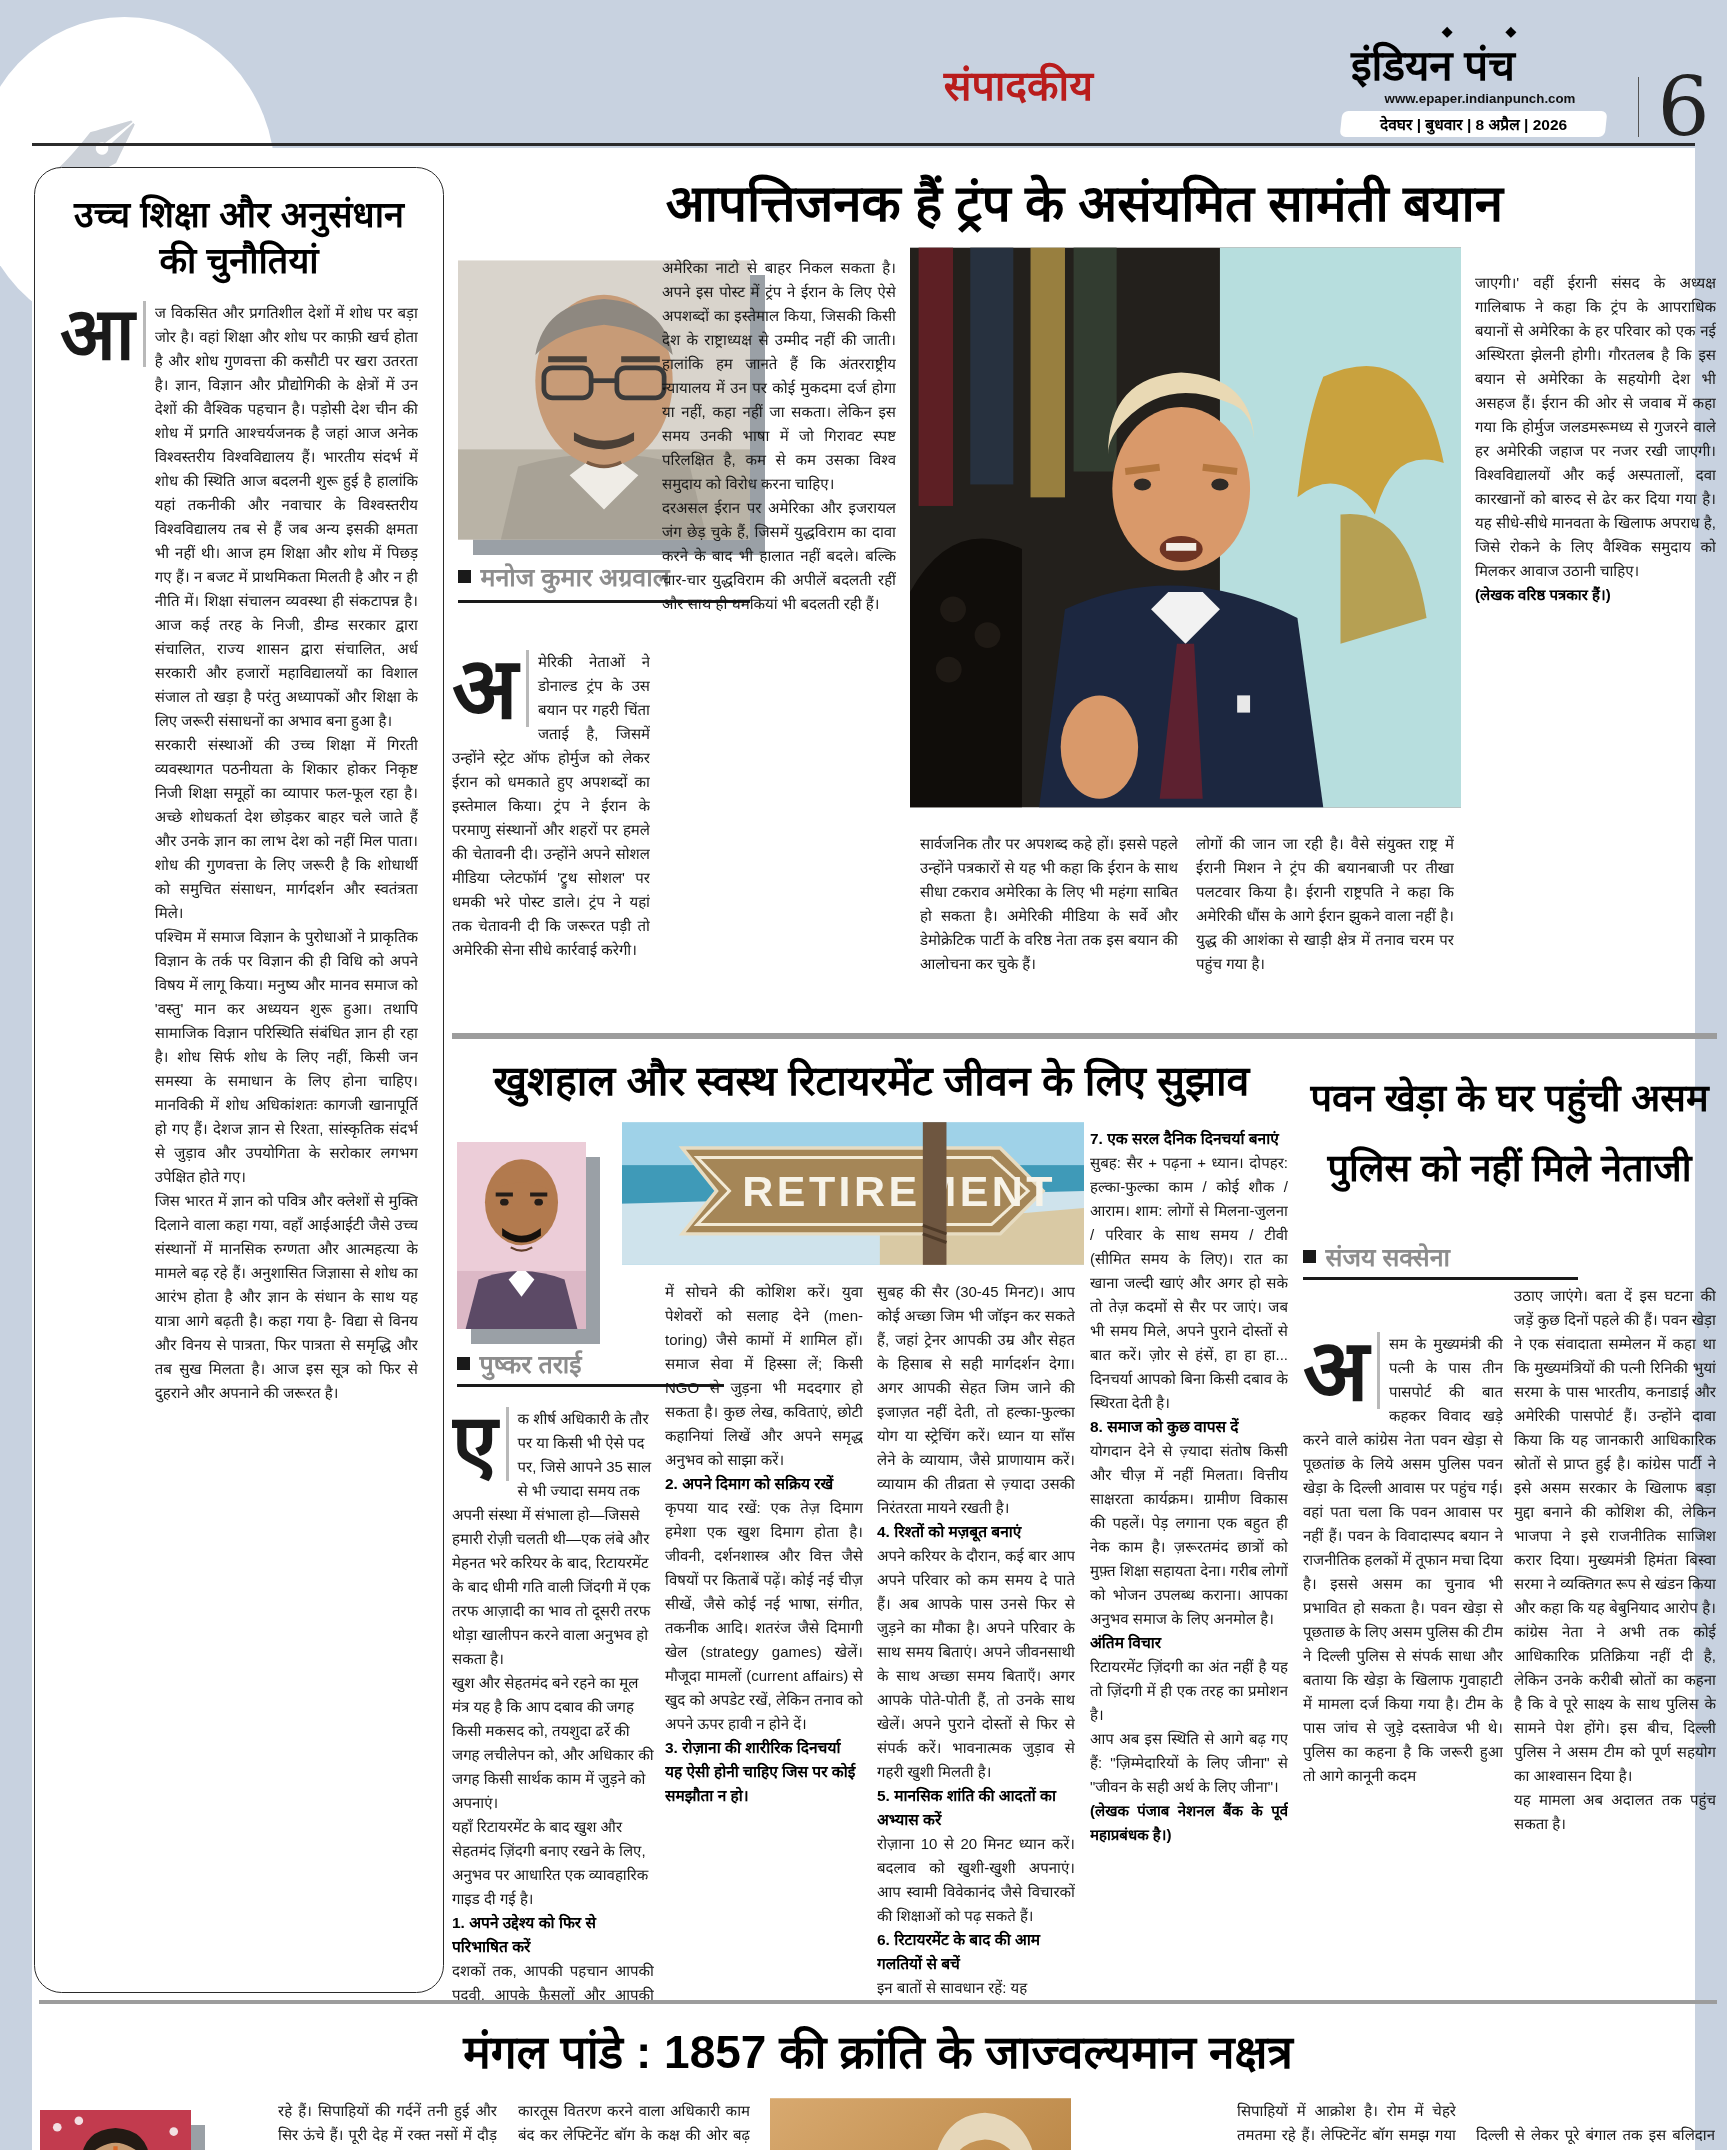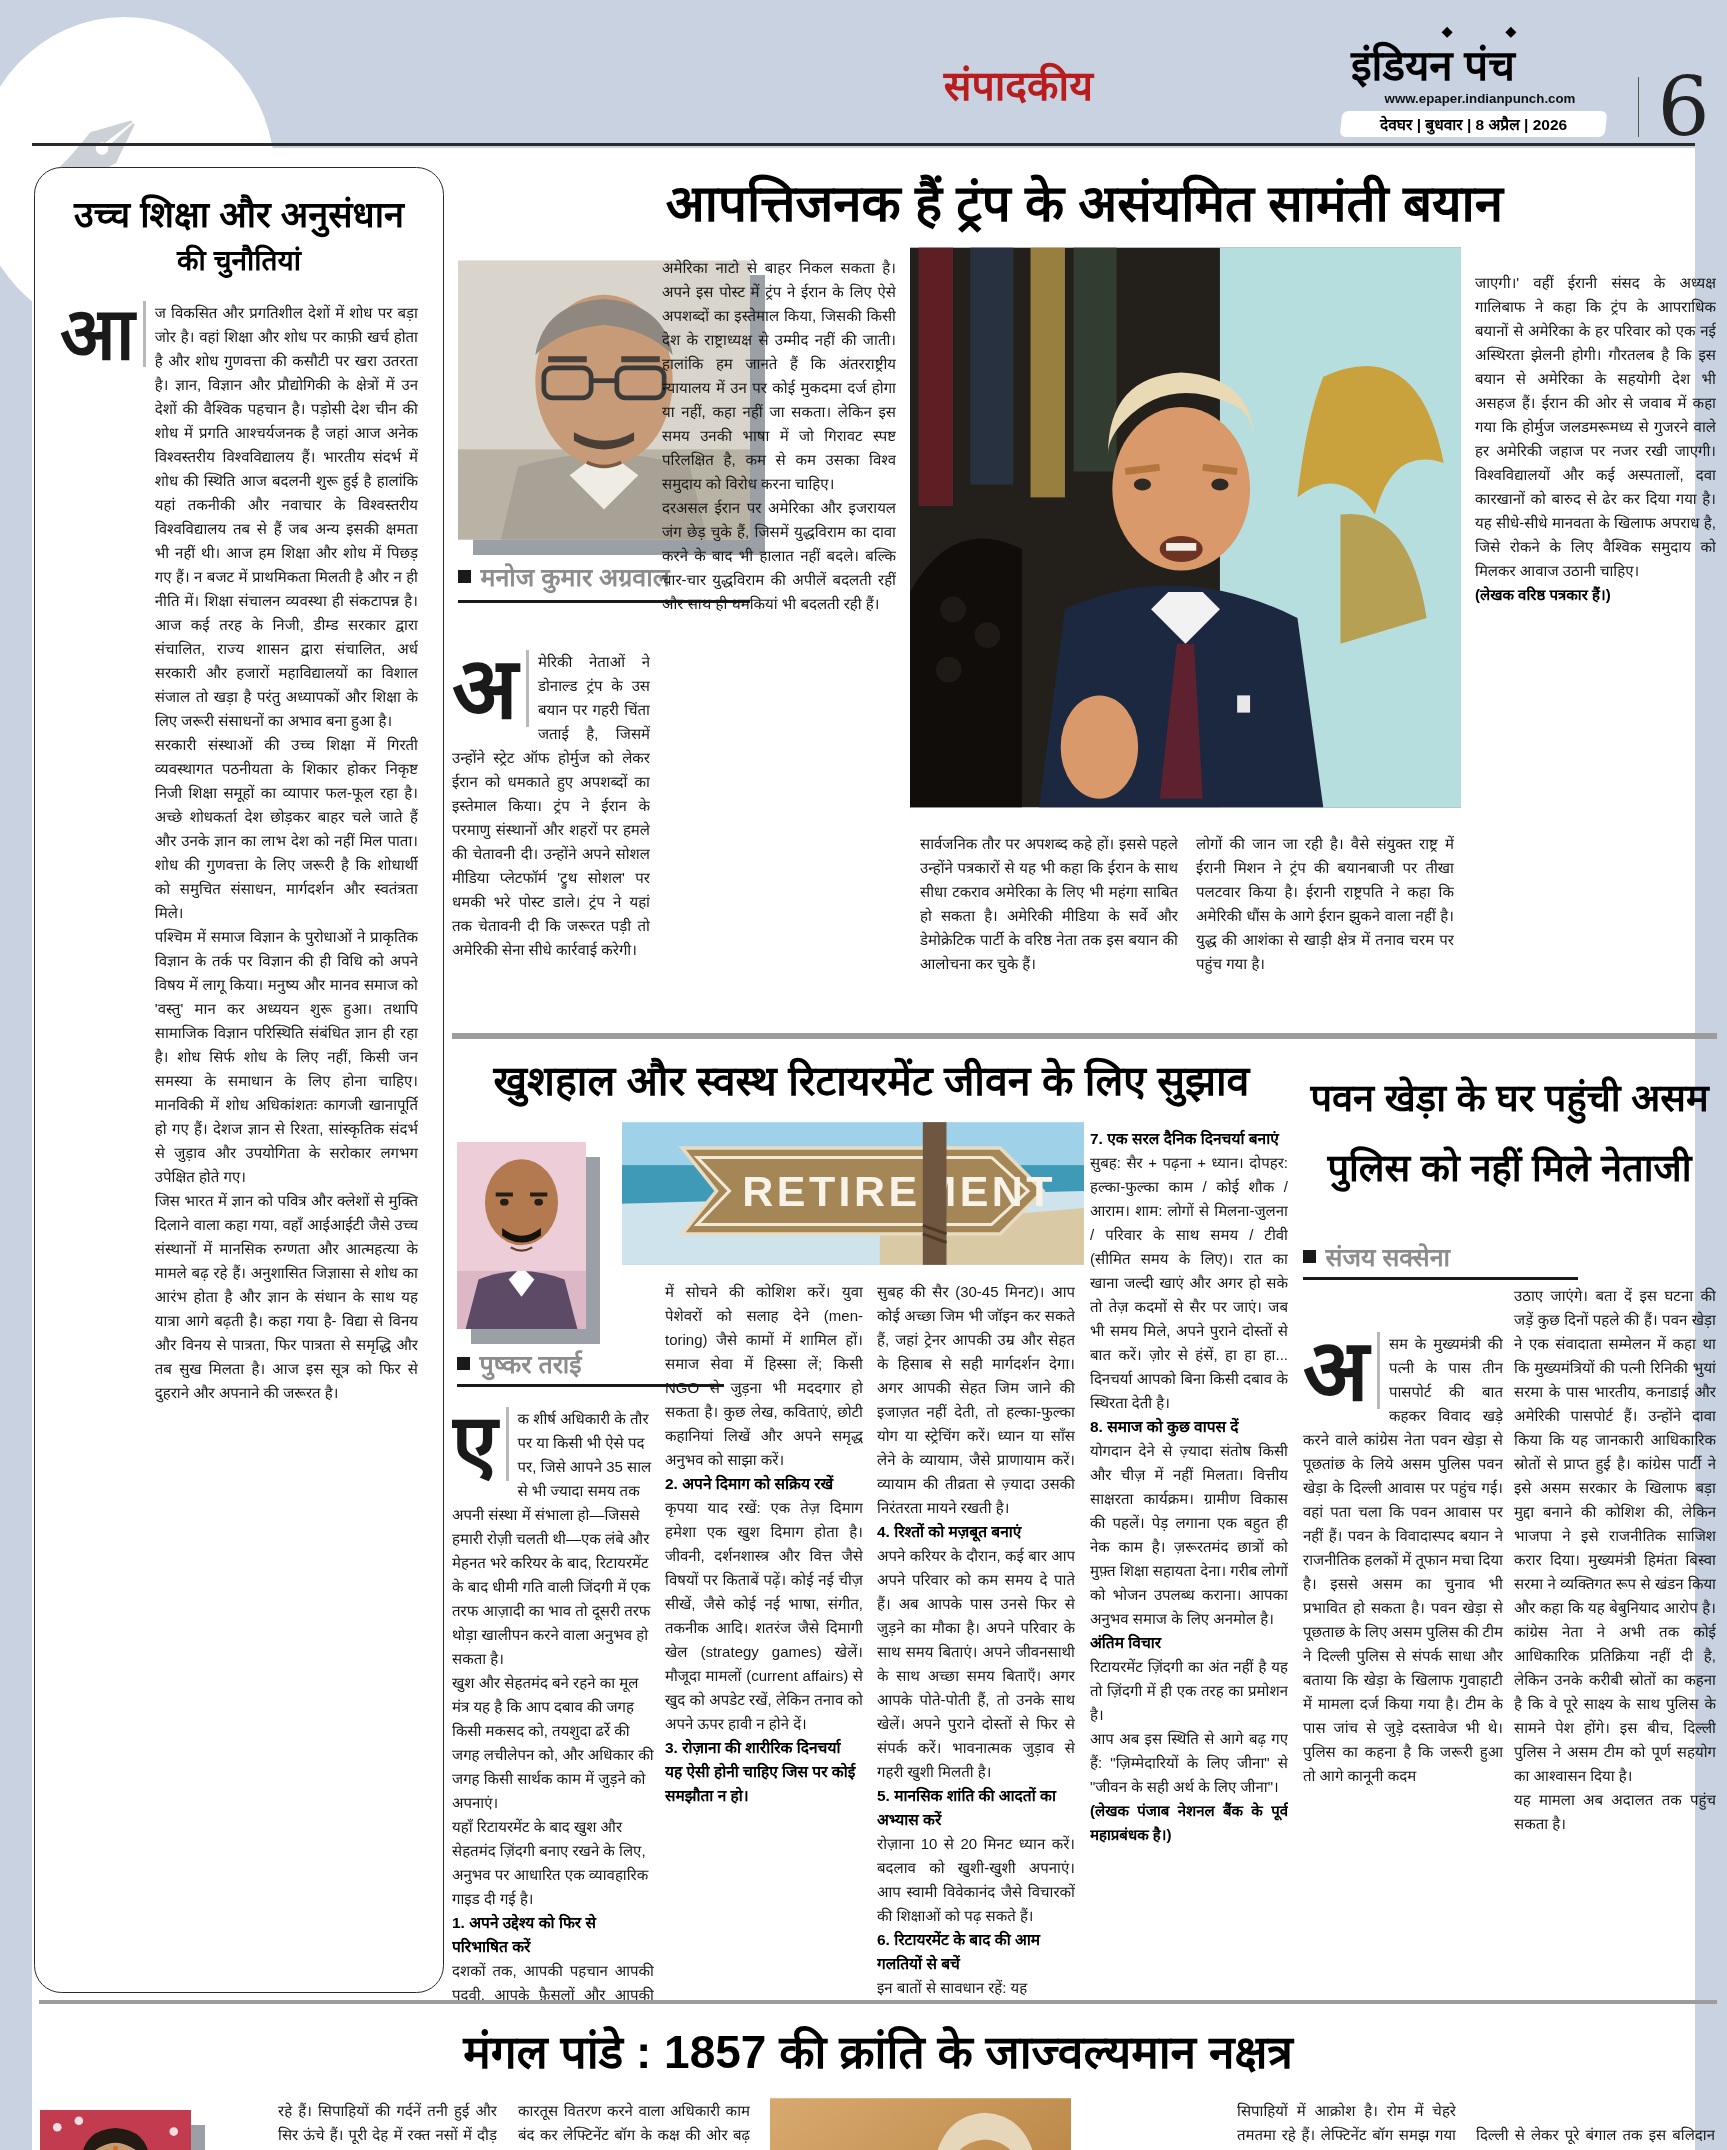--- a/index.html
+++ b/index.html
@@ -46,21 +46,21 @@
 <div class="abs" style="left:1351px;top:91px;width:258px;text-align:center;font-size:13.3px;font-weight:bold;color:#111;">www.epaper.indianpunch.com</div>
 <div class="abs" style="left:1341px;top:111px;width:265px;height:26px;background:#ffffff;border-radius:6px;transform:skewX(-6deg);display:flex;align-items:center;justify-content:center;">
   <span style="font-size:15.5px;font-weight:bold;color:#000;transform:skewX(6deg);">देवघर | बुधवार | 8 अप्रैल | 2026</span>
 </div>
 <div class="abs" style="left:1638px;top:77px;width:1.3px;height:60px;background:#555;"></div>
 <div class="abs" style="left:1647px;top:60px;width:73px;text-align:center;font-size:82px;font-weight:400;color:#222;font-family:'DejaVu Serif',serif;">6</div>
 <div class="abs" style="left:32px;top:143px;width:1663px;height:3.4px;background:#2b2b2b;"></div>
 
 <div class="abs" style="left:34px;top:167px;width:410px;height:1826px;background:#fff;border:1.7px solid #2a2a2a;border-radius:27.5px;box-sizing:border-box;overflow:hidden;">
   <div class="headline" style="margin-top:24px;font-size:36px;line-height:46px;">उच्च शिक्षा और अनुसंधान</div>
-  <div class="headline" style="font-size:28px;line-height:46px;">की चुनौतियां</div>
+  <div class="headline" style="font-size:36px;line-height:46px;">की चुनौतियां</div>
   <div style="padding:17px 25px 0 25px;">
     <span class="dropcap" style="font-size:73px;">आ</span>
     <div class="col" style="position:static;width:auto;height:1635px;">ज विकसित और प्रगतिशील देशों में शोध पर बड़ा जोर है। वहां शिक्षा और शोध पर काफ़ी खर्च होता है और शोध गुणवत्ता की कसौटी पर खरा उतरता है। ज्ञान, विज्ञान और प्रौद्योगिकी के क्षेत्रों में उन देशों की वैश्विक पहचान है। पड़ोसी देश चीन की शोध में प्रगति आश्चर्यजनक है जहां आज अनेक विश्वस्तरीय विश्वविद्यालय हैं। भारतीय संदर्भ में शोध की स्थिति आज बदलनी शुरू हुई है हालांकि यहां तकनीकी और नवाचार के विश्वस्तरीय विश्वविद्यालय तब से हैं जब अन्य इसकी क्षमता भी नहीं थी। आज हम शिक्षा और शोध में पिछड़ गए हैं। न बजट में प्राथमिकता मिलती है और न ही नीति में। शिक्षा संचालन व्यवस्था ही संकटापन्न है। आज कई तरह के निजी, डीम्ड सरकार द्वारा संचालित, राज्य शासन द्वारा संचालित, अर्ध सरकारी और हजारों महाविद्यालयों का विशाल संजाल तो खड़ा है परंतु अध्यापकों और शिक्षा के लिए जरूरी संसाधनों का अभाव बना हुआ है।
 सरकारी संस्थाओं की उच्च शिक्षा में गिरती व्यवस्थागत पठनीयता के शिकार होकर निकृष्ट निजी शिक्षा समूहों का व्यापार फल-फूल रहा है। अच्छे शोधकर्ता देश छोड़कर बाहर चले जाते हैं और उनके ज्ञान का लाभ देश को नहीं मिल पाता। शोध की गुणवत्ता के लिए जरूरी है कि शोधार्थी को समुचित संसाधन, मार्गदर्शन और स्वतंत्रता मिले।
 पश्चिम में समाज विज्ञान के पुरोधाओं ने प्राकृतिक विज्ञान के तर्क पर विज्ञान की ही विधि को अपने विषय में लागू किया। मनुष्य और मानव समाज को 'वस्तु' मान कर अध्ययन शुरू हुआ। तथापि सामाजिक विज्ञान परिस्थिति संबंधित ज्ञान ही रहा है। शोध सिर्फ शोध के लिए नहीं, किसी जन समस्या के समाधान के लिए होना चाहिए। मानविकी में शोध अधिकांशतः कागजी खानापूर्ति हो गए हैं। देशज ज्ञान से रिश्ता, सांस्कृतिक संदर्भ से जुड़ाव और उपयोगिता के सरोकार लगभग उपेक्षित होते गए।
 जिस भारत में ज्ञान को पवित्र और क्लेशों से मुक्ति दिलाने वाला कहा गया, वहाँ आईआईटी जैसे उच्च संस्थानों में मानसिक रुग्णता और आत्महत्या के मामले बढ़ रहे हैं। अनुशासित जिज्ञासा से शोध का आरंभ होता है और ज्ञान के संधान के साथ यह यात्रा आगे बढ़ती है। कहा गया है- विद्या से विनय और विनय से पात्रता, फिर पात्रता से समृद्धि और तब सुख मिलता है। आज इस सूत्र को फिर से दुहराने और अपनाने की जरूरत है।</div>
   </div>
 </div>
 
 <div class="abs headline" style="left:452px;top:171px;width:1265px;font-size:51px;line-height:65px;">आपत्तिजनक हैं ट्रंप के असंयमित सामंती बयान</div>

